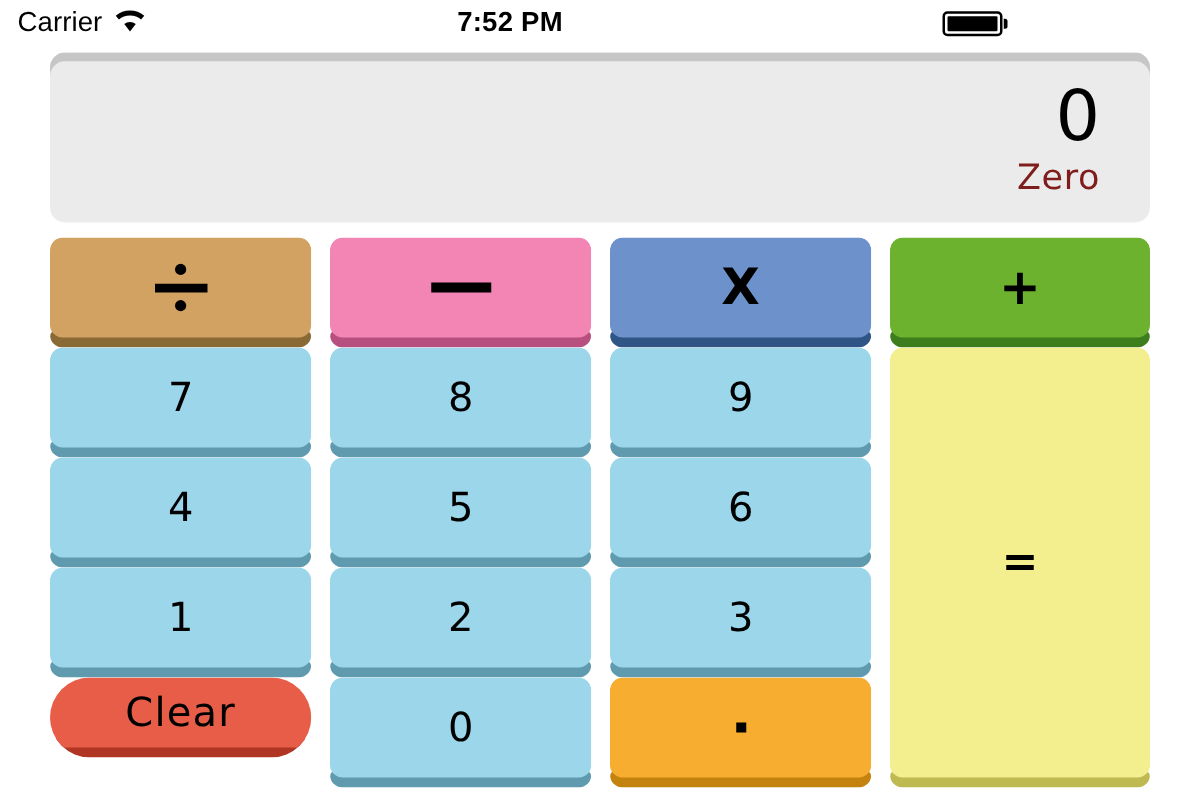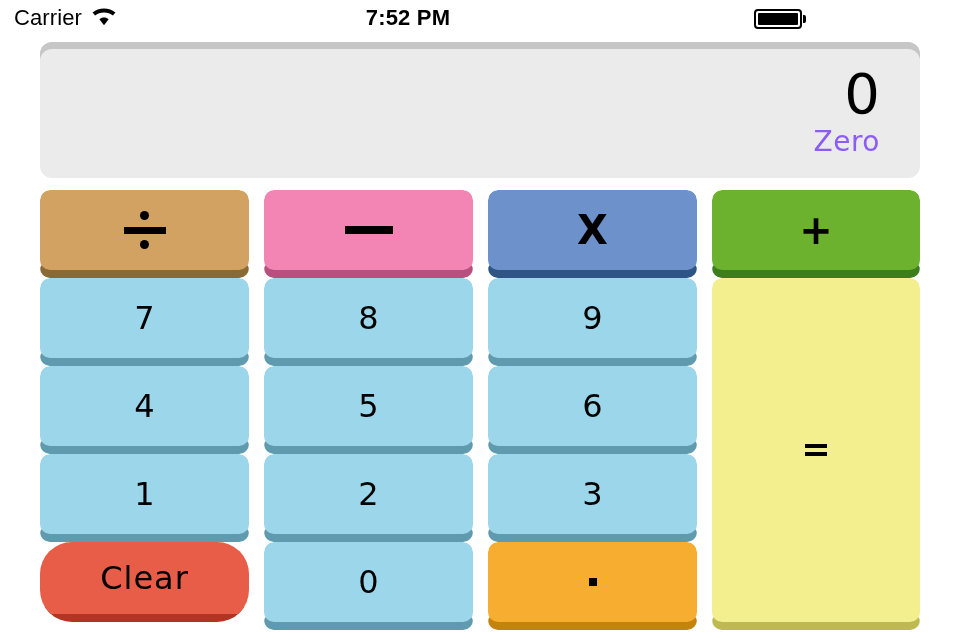--- a/index.html
+++ b/index.html
@@ -94,21 +94,21 @@
   }
   .display-value {
     font-size: 56px;
     line-height: 58px;
     color: #000;
     font-weight: normal;
   }
   .display-words {
     font-size: 28px;
     line-height: 34px;
-    color: #8b5cf6;
+    color: #7f1d1d;
     letter-spacing: 0.5px;
     margin-top: 2px;
   }
 
   
   .keypad {
     position: absolute;
     left: 40px;
     top: 190px;
     width: 880px;
@@ -309,21 +309,21 @@
     <span class="edge" style="background:#5f9aae"></span>
     <span class="face" style="background:#9bd6ea"></span>
     <span class="label">2</span>
   </div>
   <div class="key key-digit" style="left:448px; top:264px; width:209px; height:88px;">
     <span class="edge" style="background:#5f9aae"></span>
     <span class="face" style="background:#9bd6ea"></span>
     <span class="label">3</span>
   </div>
 
-  <div class="key key-clear" style="left:0px; top:352px; width:209px; height:80px;border-radius:32px;">
+  <div class="key key-clear" style="left:0px; top:352px; width:209px; height:64px;border-radius:32px;">
     <span class="edge" style="background:#b03623"></span>
     <span class="face" style="background:#e75d48"></span>
     <span class="label">Clear</span>
   </div>
   <div class="key key-digit" style="left:224px; top:352px; width:209px; height:88px;">
     <span class="edge" style="background:#5f9aae"></span>
     <span class="face" style="background:#9bd6ea"></span>
     <span class="label">0</span>
   </div>
   <div class="key key-dot" style="left:448px; top:352px; width:209px; height:88px;">

